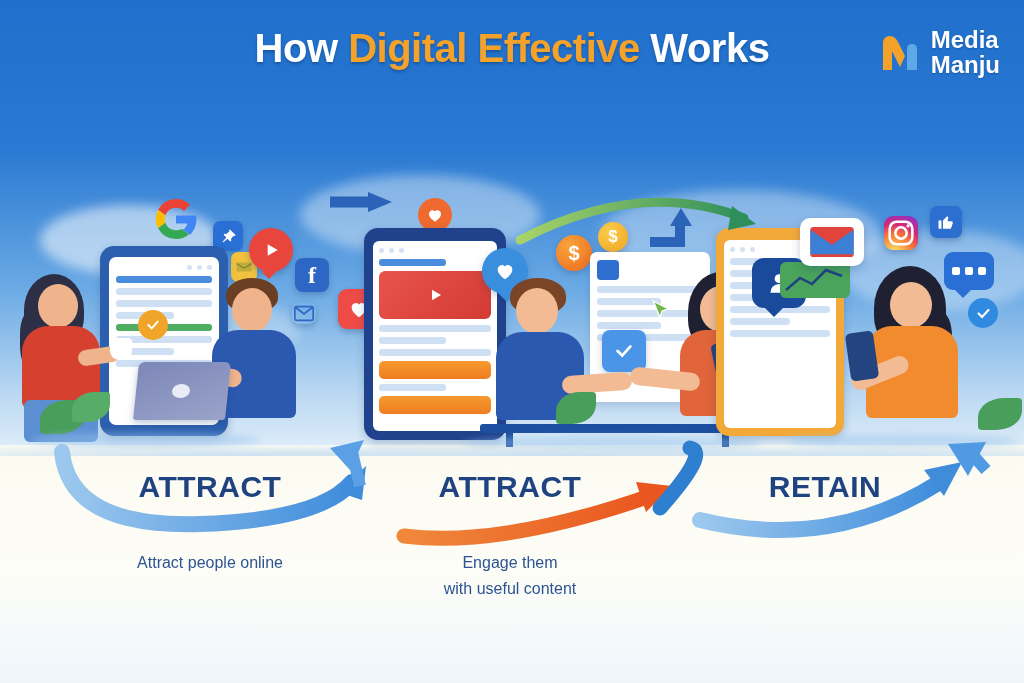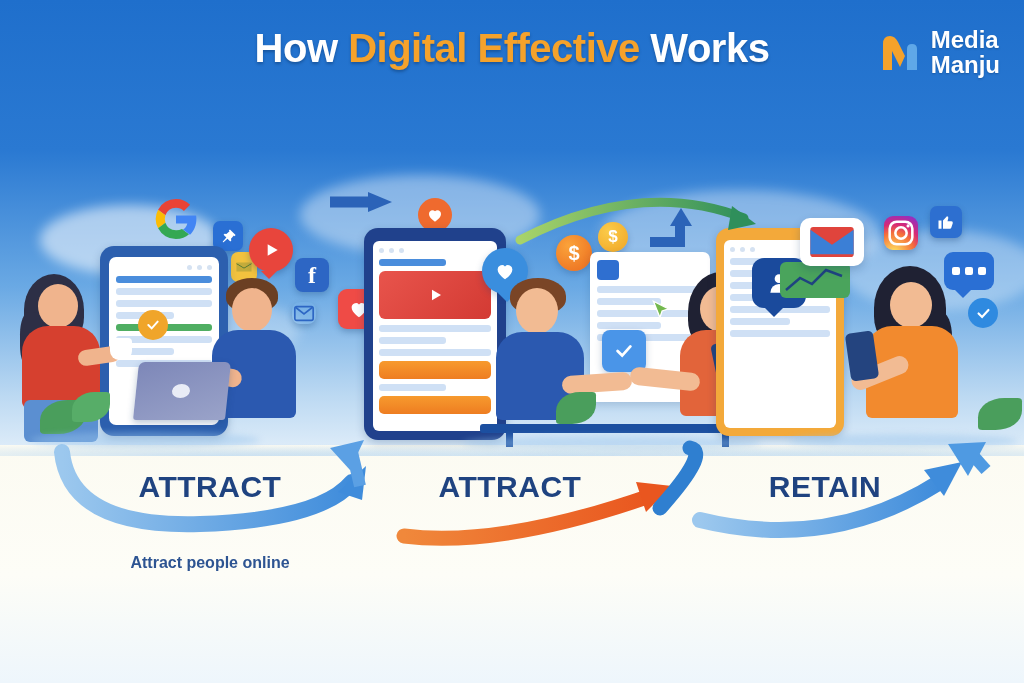--- a/index.html
+++ b/index.html
@@ -186,21 +186,21 @@
   .arrows { position:absolute; left:0; top:0; width:1024px; height:683px; pointer-events:none; }
 
   
   .step-label {
     position:absolute; top: 470px;
     font-size: 30px; font-weight: 700; letter-spacing: .5px;
     color: #1f4380; text-align:center; white-space: nowrap;
   }
   .step-caption {
     position:absolute; top: 550px;
-    font-size: 16px; font-weight: 700; line-height: 1.65;
+    font-size: 16px; font-weight: 400; line-height: 1.65;
     color: #2d5492; text-align:center; white-space: pre-line;
   }
   .s1 { left: 45px;  width: 330px; }
   .s2 { left: 360px; width: 300px; }
   .s3 { left: 660px; width: 330px; }
 </style>
 </head>
 <body>
 
 <div id="infographic">
@@ -542,14 +542,16 @@
       <path d="M970 452 L986 470" stroke="#4f9ae2" stroke-width="12" fill="none"></path>
       <path d="M948 444 L986 442 L968 476 Z" fill="#4f9ae2"></path>
     </g>
   </svg>
 
   <div class="step-label s1">ATTRACT</div>
   <div class="step-label s2">ATTRACT</div>
   <div class="step-label s3">RETAIN</div>
 
   <div class="step-caption s1">Attract people online</div>
+  <div class="step-caption s2">Engage them
+with useful content</div>
 
 </div>
 
 </body></html>

